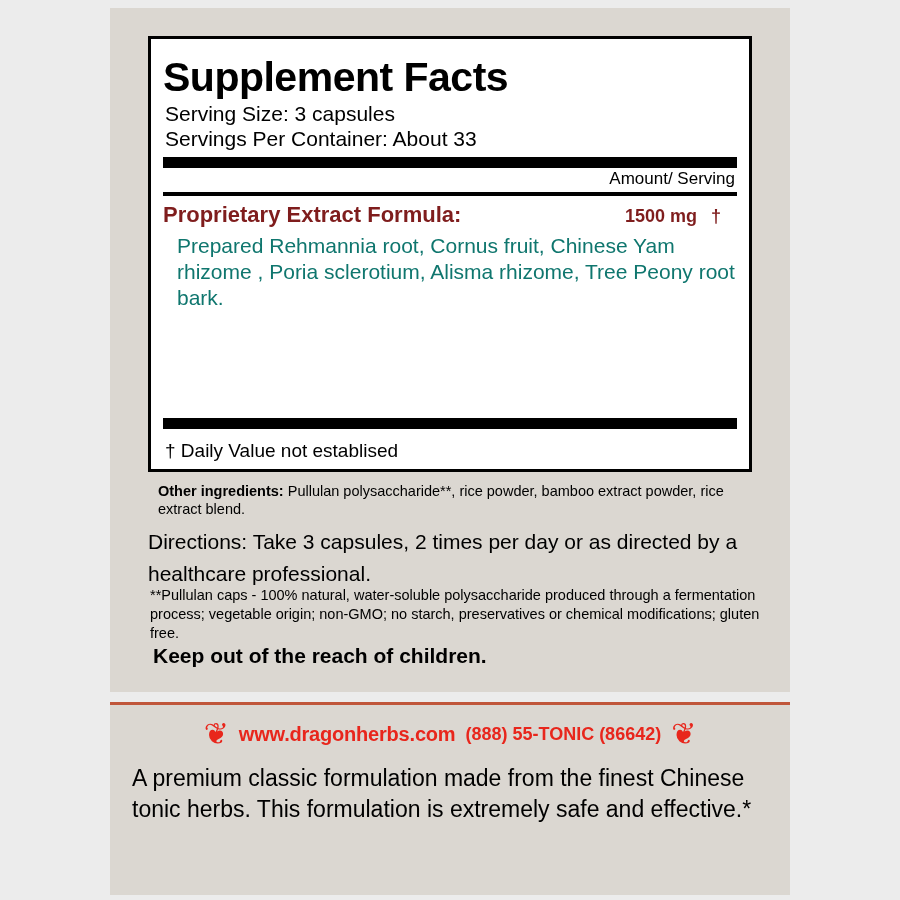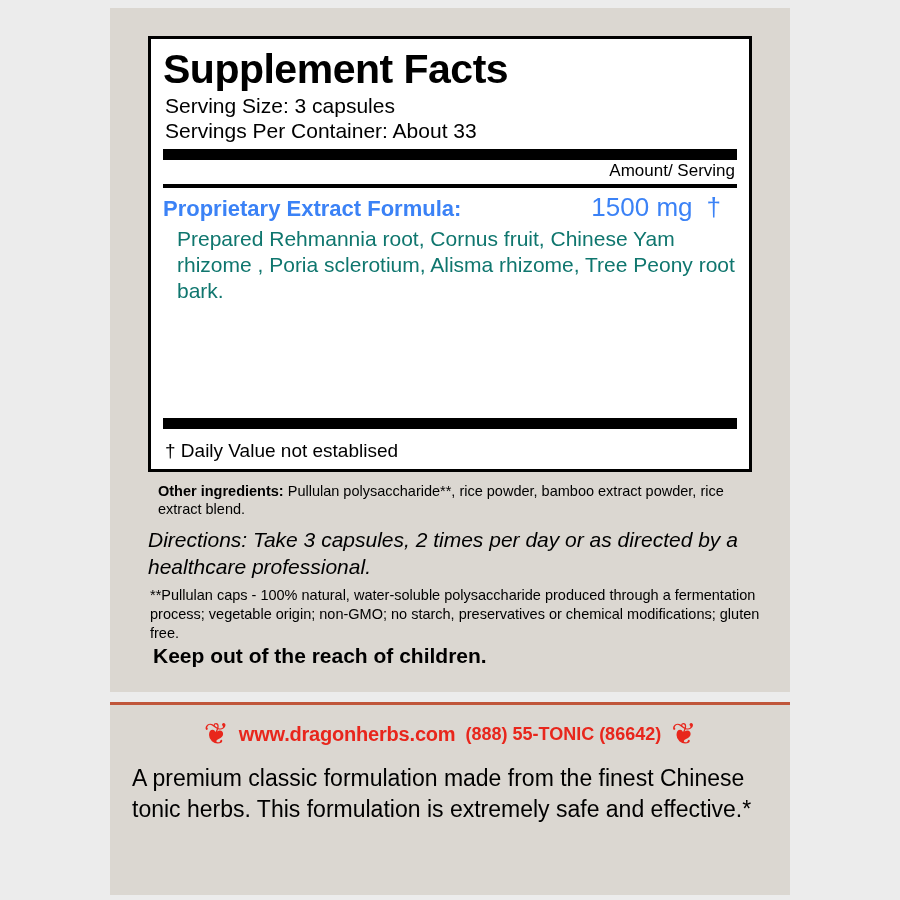--- a/index.html
+++ b/index.html
@@ -31,21 +31,21 @@
     height: 436px;
     background: #ffffff;
     border: 3px solid #000000;
     box-sizing: border-box;
   }
 
   .facts-inner {
     position: relative;
     width: 100%;
     height: 100%;
-    padding: 0 12px;
+    padding: 8px 12px;
     box-sizing: border-box;
   }
 
   .sf-title {
     font-size: 41px;
     line-height: 48px;
     font-weight: bold;
     letter-spacing: -0.5px;
     padding-top: 6px;
     color: #000;
@@ -79,26 +79,26 @@
   }
 
   .prop-row {
     display: flex;
     justify-content: space-between;
     align-items: baseline;
     font-size: 22px;
     font-weight: bold;
     line-height: 30px;
     padding-top: 4px;
-    color: #3b82f6;
+    color: #7f1d1d;
   }
   .prop-amount {
-    font-weight: normal;
+    font-weight: bold;
     padding-right: 16px;
-    font-size: 26px;
+    font-size: 18px;
   }
   .prop-amount .dagger {
     padding-left: 14px;
   }
 
   .ingredients-list {
     font-size: 21px;
     line-height: 26px;
     color: #0f766e;
     padding-left: 14px;
@@ -132,23 +132,22 @@
     color: #000;
   }
   .other-ing b { font-weight: bold; }
 
   .directions {
     position: absolute;
     left: 38px;
     top: 518px;
     width: 610px;
     font-size: 21px;
-    line-height: 27px;
-    color: #000;
-    font-style: italic;
+    line-height: 32px;
+    color: #000;
   }
 
   .pullulan {
     position: absolute;
     left: 40px;
     top: 578px;
     width: 610px;
     font-size: 14.5px;
     line-height: 19px;
     color: #000;

